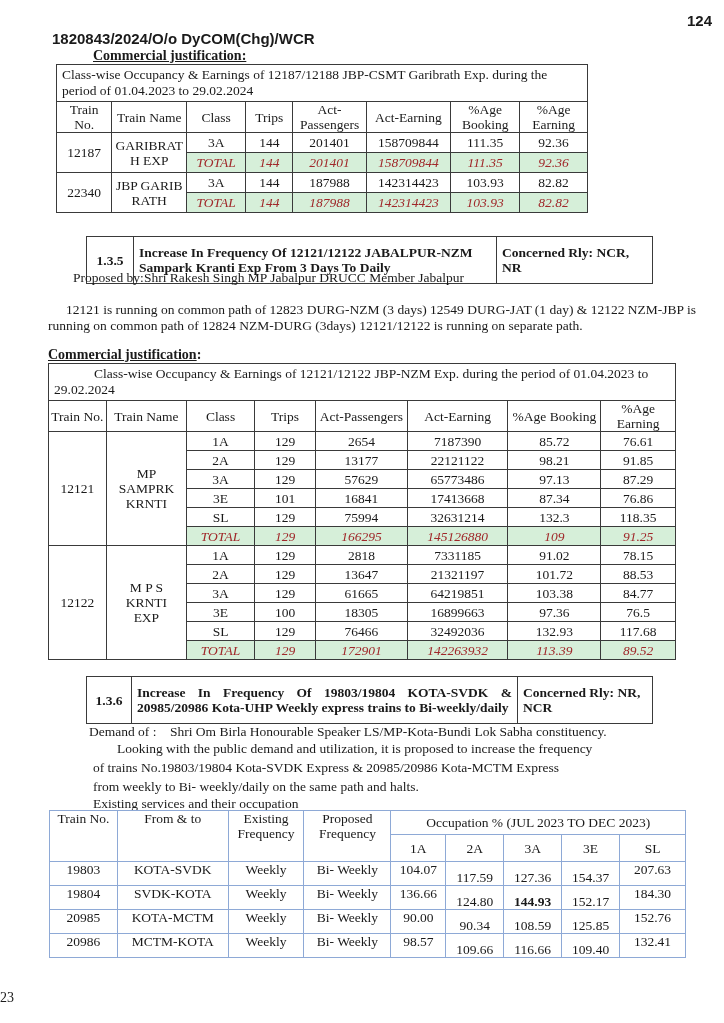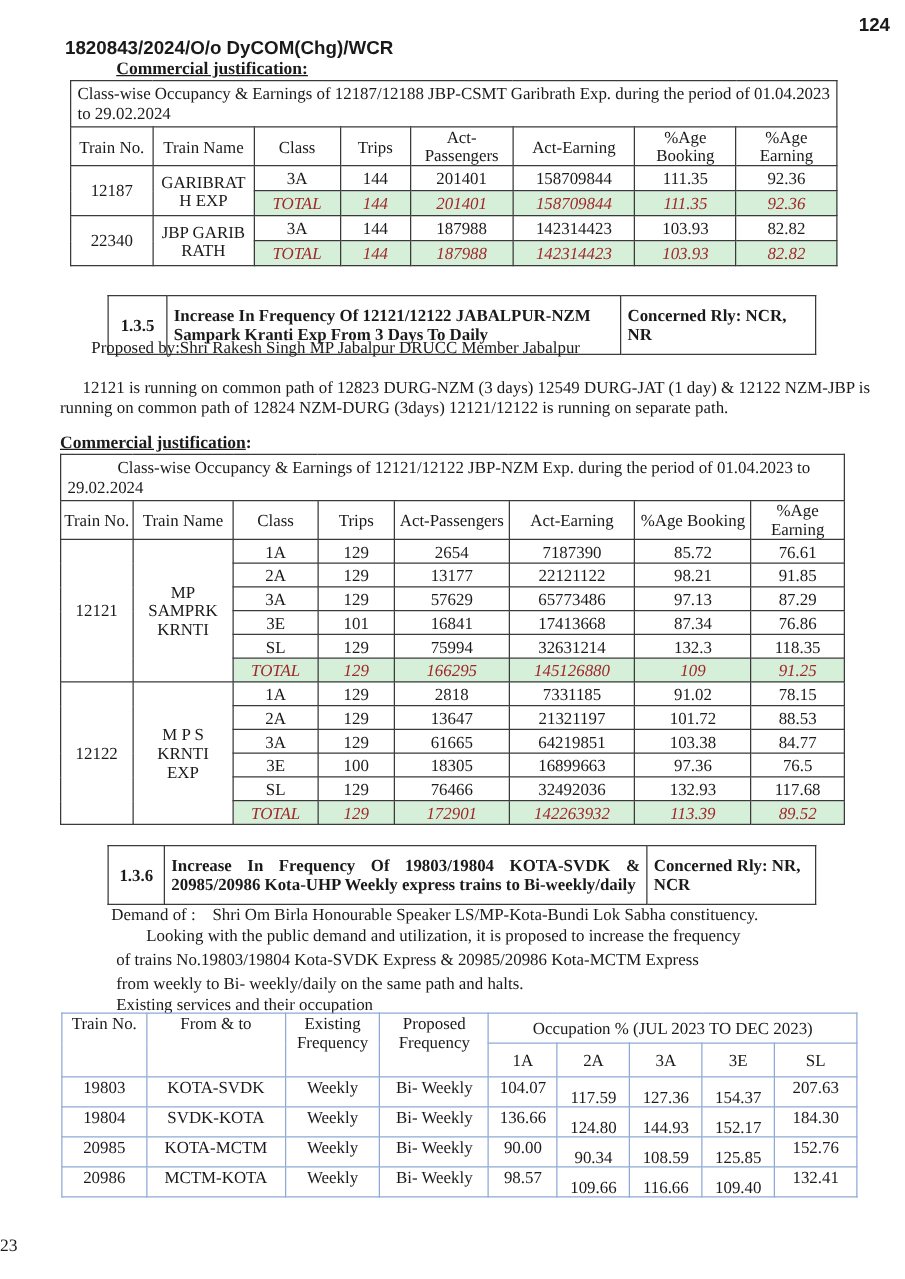--- a/index.html
+++ b/index.html
@@ -18,21 +18,21 @@
   table.blue td { border:1px solid #8ea9d6; text-align:center; font-size:13.5px; line-height:15px; padding:0 2px; }
   .footer { left:0; right:0; top:990px; font-size:14px; }
 </style>
 </head>
 <body>
 
 <div class="abs pagenum-top">124</div>
 <div class="abs ref">1820843/2024/O/o DyCOM(Chg)/WCR</div>
 
 <div class="abs heading" style="left:93px; top:48px;">Commercial justification:</div>
-<table class="abs t" style="left:56px; top:64px; width:614px;">
+<table class="abs t" style="left:56px; top:64px; width:532px;">
   <colgroup>
       <col style="width:62px">
       <col style="width:76px">
       <col style="width:65px">
       <col style="width:53px">
       <col style="width:77px">
       <col style="width:92px">
       <col style="width:76px">
       <col style="width:76px">
     </colgroup>
@@ -293,21 +293,21 @@
         <td style="vertical-align: bottom; padding-top: 6px;">154.37</td>
         <td style="vertical-align: top;">207.63</td>
       </tr>
       <tr style="height: 24px;">
         <td style="vertical-align: top;">19804</td>
         <td style="vertical-align: top;">SVDK-KOTA</td>
         <td style="vertical-align: top;">Weekly</td>
         <td style="vertical-align: top;">Bi- Weekly</td>
         <td style="vertical-align: top;">136.66</td>
         <td style="vertical-align: bottom; padding-top: 6px;">124.80</td>
-        <td style="vertical-align: bottom; padding-top: 6px;">144.93</td>
+        <td style="vertical-align: bottom; padding-top: 6px; font-weight: bold;">144.93</td>
         <td style="vertical-align: bottom; padding-top: 6px;">152.17</td>
         <td style="vertical-align: top;">184.30</td>
       </tr>
       <tr style="height: 24px;">
         <td style="vertical-align: top;">20985</td>
         <td style="vertical-align: top;">KOTA-MCTM</td>
         <td style="vertical-align: top;">Weekly</td>
         <td style="vertical-align: top;">Bi- Weekly</td>
         <td style="vertical-align: top;">90.00</td>
         <td style="vertical-align: bottom; padding-top: 6px;">90.34</td>

